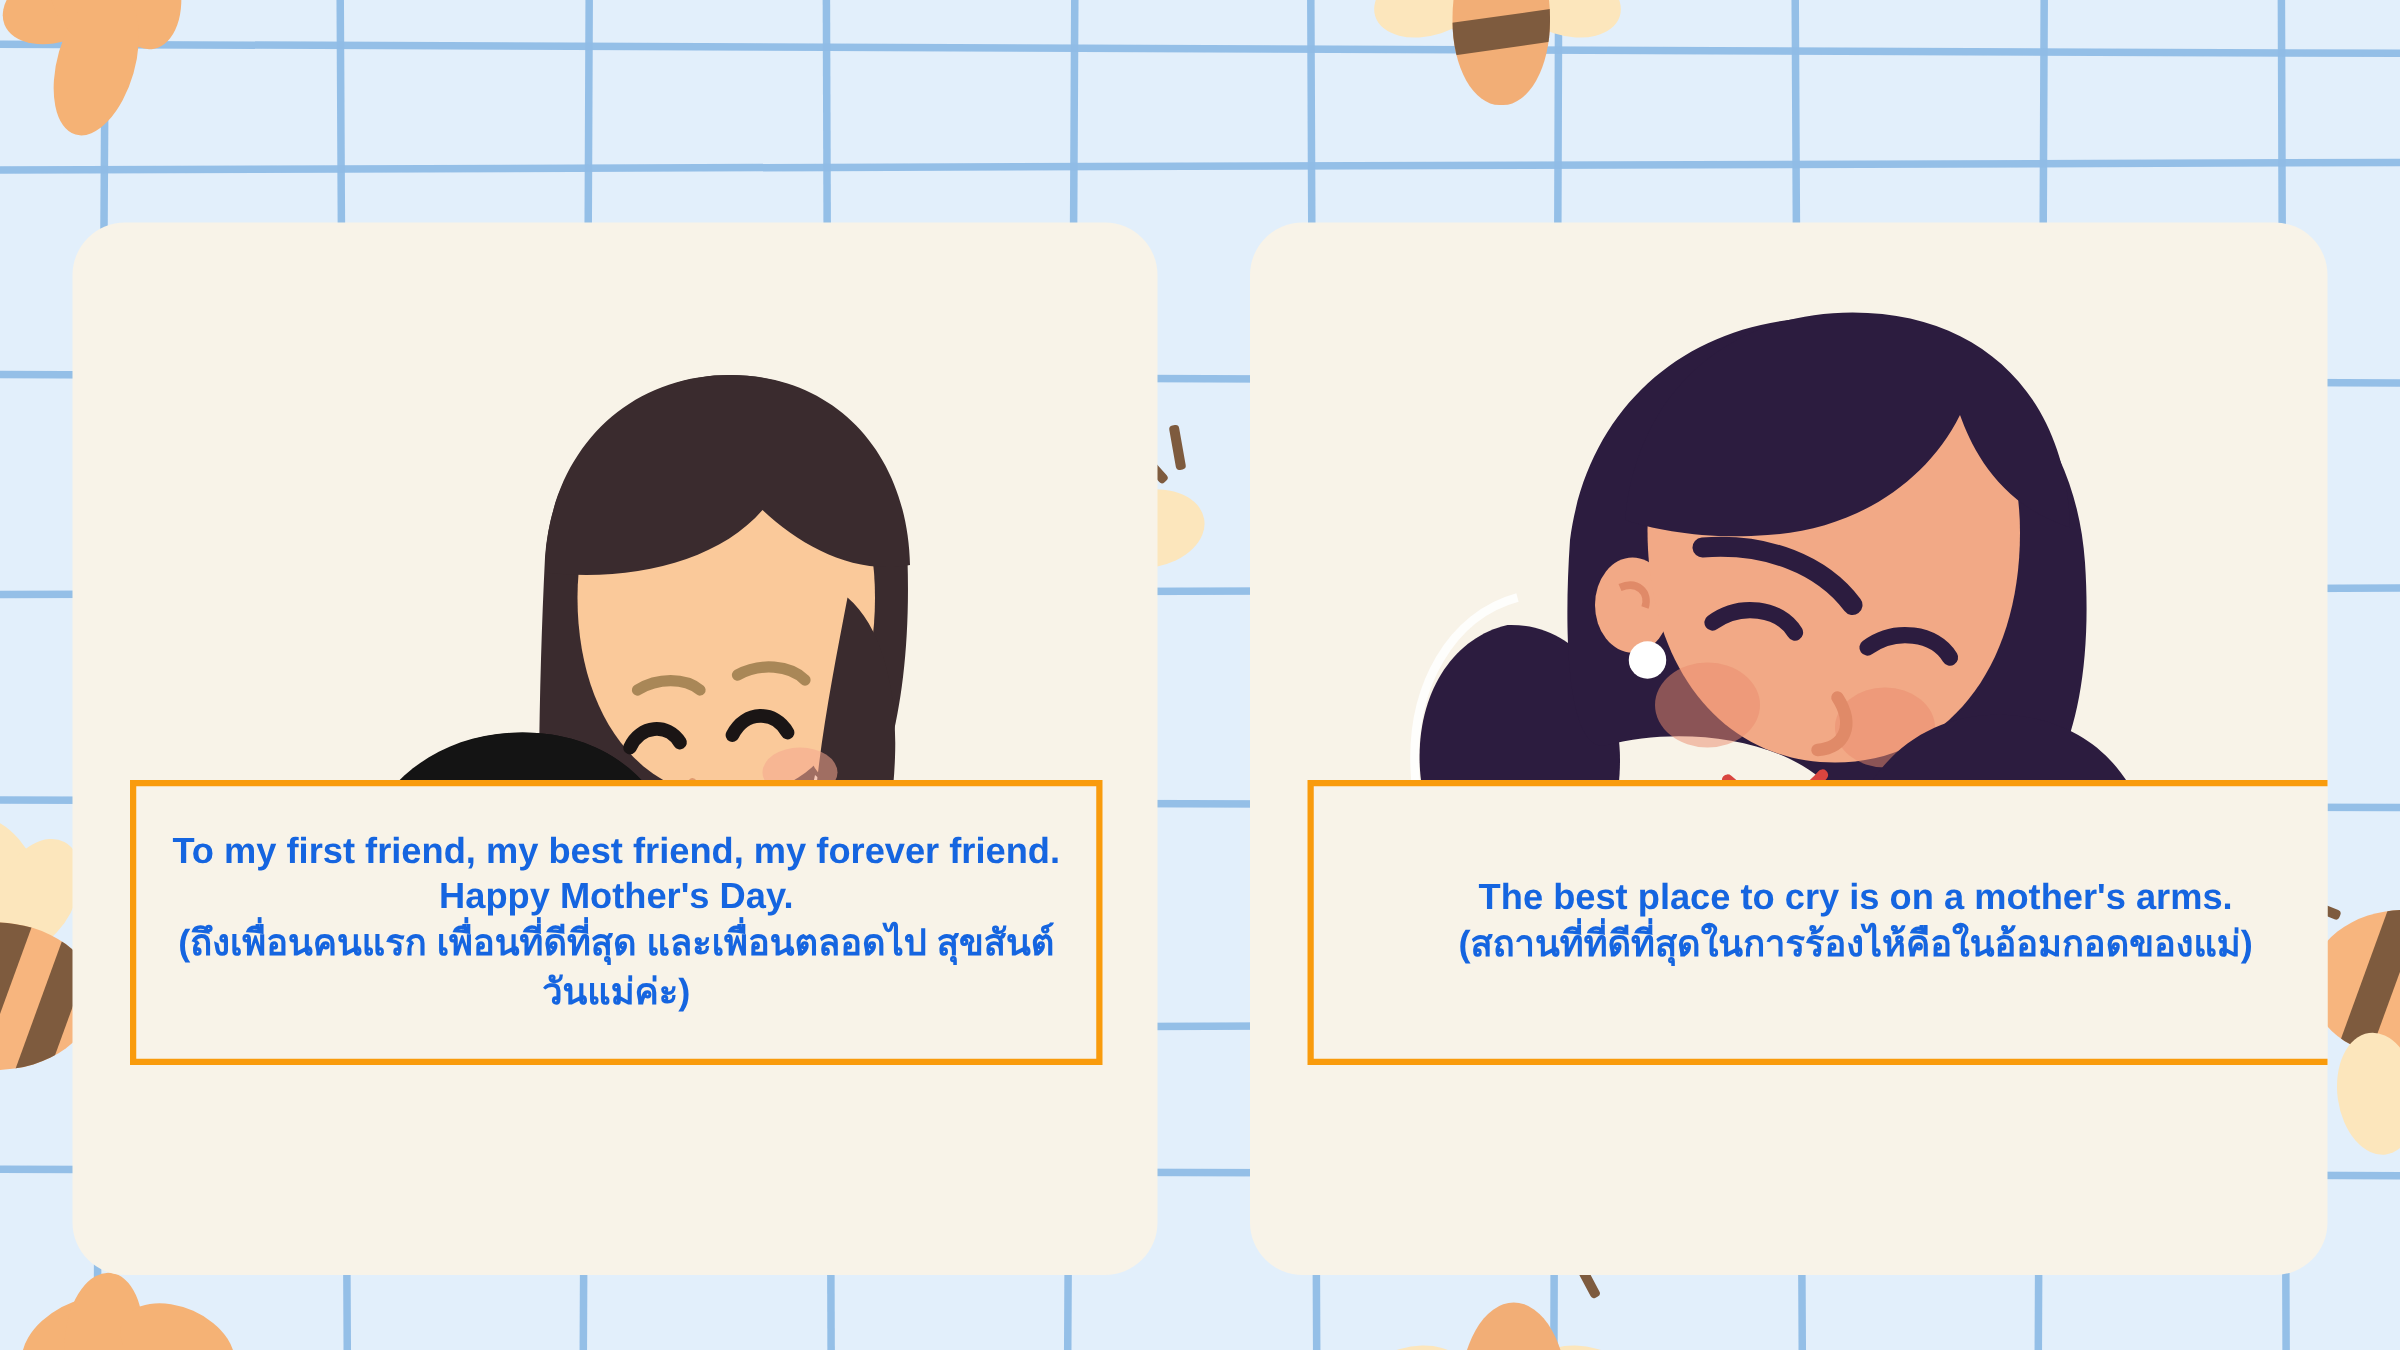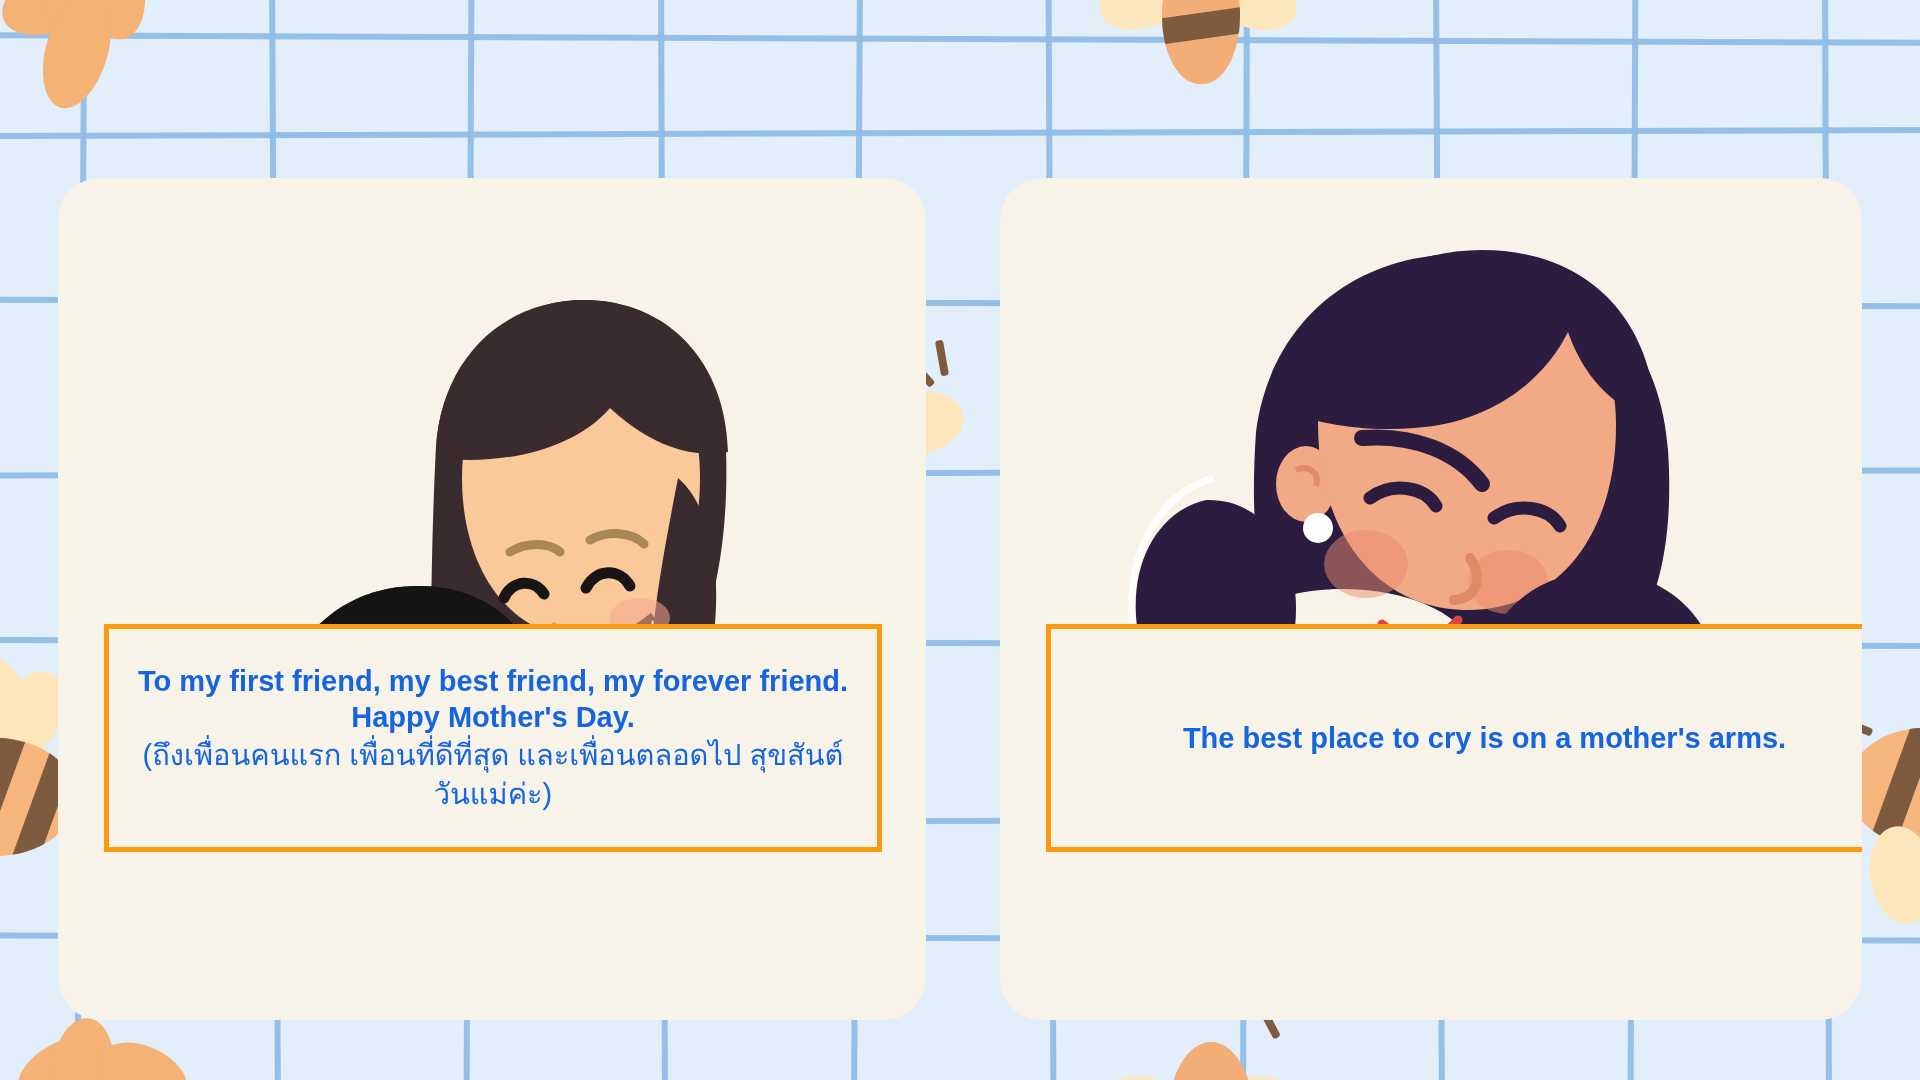--- a/index.html
+++ b/index.html
@@ -36,21 +36,21 @@
   .lm-dot{position:absolute;left:22px;top:22px;width:16px;height:16px;background:#FF9500;border-radius:3px;}
   .logo-text{font-size:44px;font-weight:bold;color:#4A4A4A;letter-spacing:2px;line-height:1;}
 
   
   .card{position:absolute;background:#F8F3E8;border-radius:42px;overflow:hidden;}
   .illus{position:absolute;left:0;right:0;top:0;}
   .quote-box{position:absolute;background:#F8F3E8;border:5px solid #F99B0C;
              display:flex;flex-direction:column;align-items:center;justify-content:center;
              text-align:center;padding:20px 16px;box-sizing:border-box;}
   .q-en{color:#1565E0;font-weight:bold;font-size:29px;line-height:1.26;}
-  .q-th{color:#1565E0;font-weight:normal;font-size:29px;line-height:1.34;}
+  .q-th{color:#1565E0;font-weight:bold;font-size:29px;line-height:1.34;}
 
   svg{display:block;}
 </style>
 </head>
 <body>
 
 <div id="stage">
 
   <div class="grid-layer">
     <div class="gline-v" style="left:78px;transform:rotate(.35deg)"></div>
@@ -295,16 +295,17 @@
         <path d="M246 636 c14-22 48-32 78-22 c22 8 30 26 24 46 l-104 0 z" fill="#F2A986"></path>
         <path d="M264 628 c10-8 22-8 30 0" stroke="#E08A68" stroke-width="5" fill="none"></path>
         <path d="M272 644 c10-8 22-8 30 0" stroke="#E08A68" stroke-width="5" fill="none"></path>
 
         <path d="M790 624 c20-10 46-4 56 14 c8 14 4 22 -6 22 l-78 0 c4-16 14-30 28-36 z" fill="#F2A986"></path>
       </svg>
     </div>
 
     <div class="quote-box" style="left:46px;top:446px;width:877px;height:228px;">
       <div class="q-en">The best place to cry is on a mother's arms.</div>
+      <div class="q-th">(สถานที่ที่ดีที่สุดในการร้องไห้คือในอ้อมกอดของแม่)</div>
     </div>
   </div>
 
 </div>
 
 </body></html>

